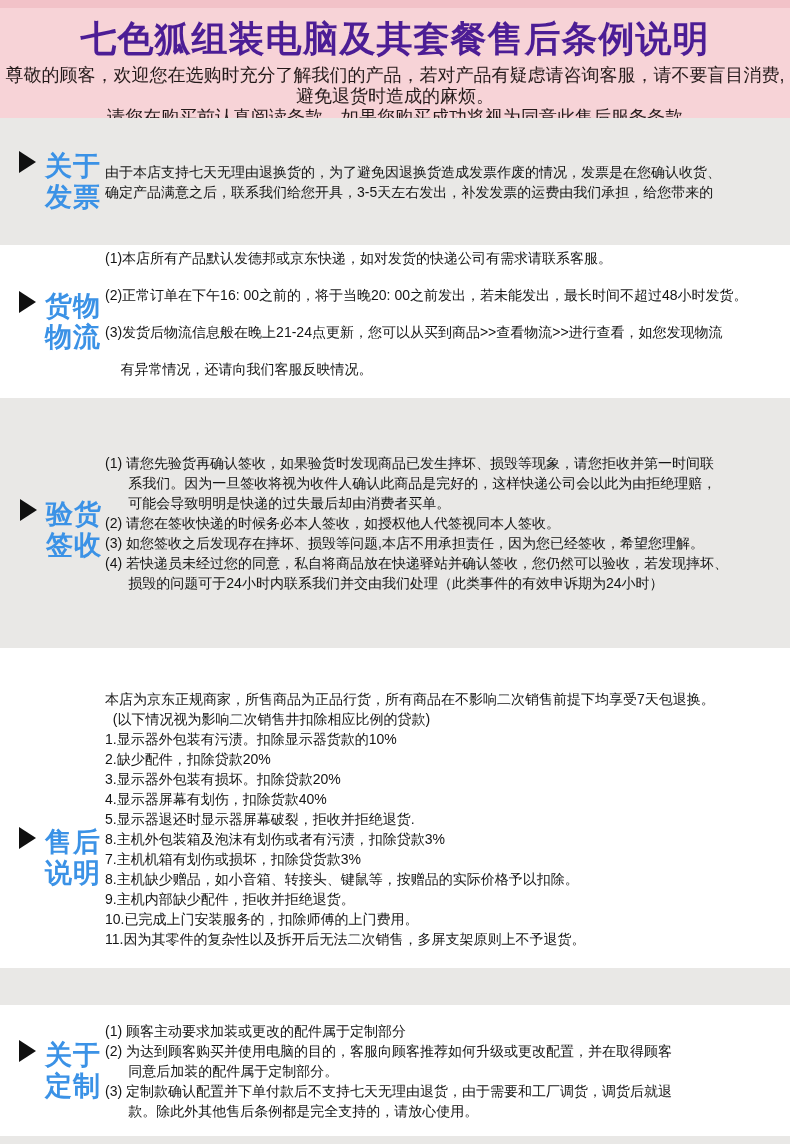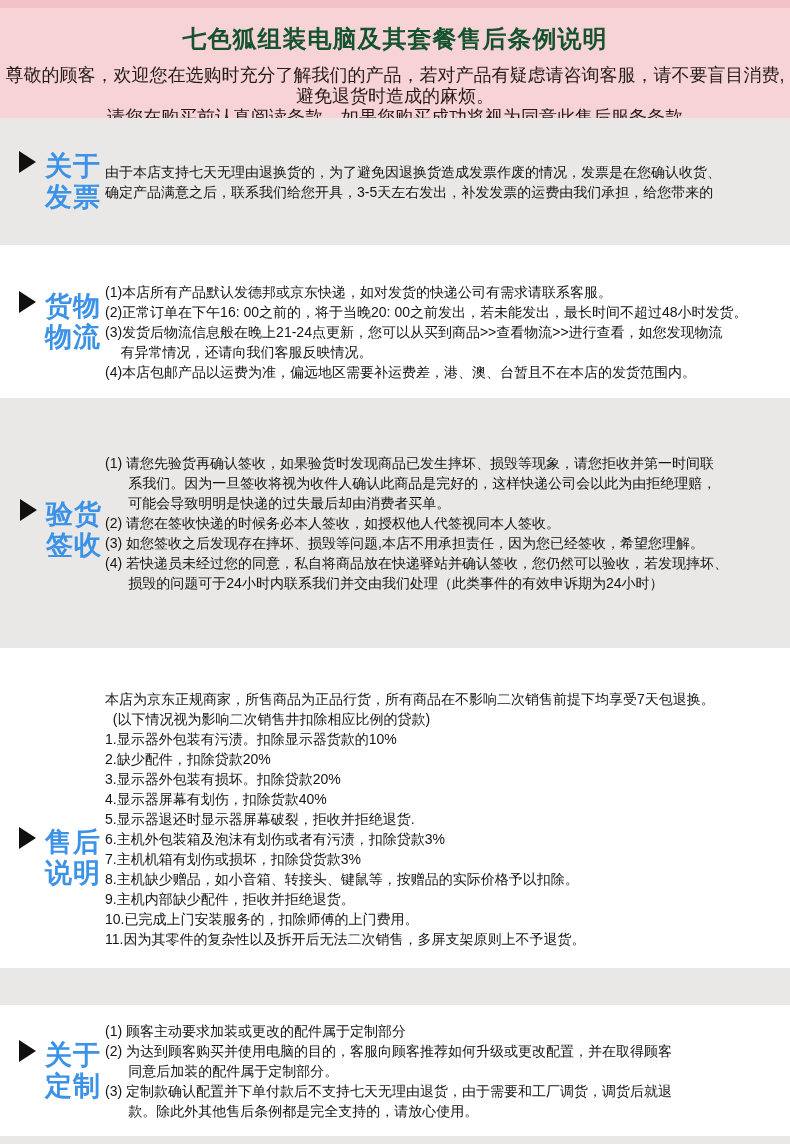--- a/index.html
+++ b/index.html
@@ -16,22 +16,22 @@
   
   .header{
     height:118px;flex:0 0 118px;box-sizing:border-box;
     background:#f7d3d7;
     border-top:8px solid #f2c2c8;
     text-align:center;
     padding-top:9px;
   }
   .title{
     margin:0;
-    font-size:24px;line-height:44px;
-    font-weight:bold;color:#14532d;letter-spacing:1px;
+    font-size:36px;line-height:44px;
+    font-weight:bold;color:#4c1d95;letter-spacing:1px;
   }
   .subtitle{
     margin-top:4px;
     font-size:18px;line-height:21px;
     font-weight:400;color:#241a1a;
   }
 
   
   section{display:flex;align-items:center;box-sizing:border-box;}
   .s-gray{background:#e9e8e6;}
@@ -62,21 +62,21 @@
   }
   .body-col{
     flex:1;box-sizing:border-box;
     display:flex;flex-direction:column;justify-content:center;
     font-size:14px;line-height:20px;font-weight:500;color:#141414;
     padding-right:18px;
   }
   .line{white-space:pre;}
 
   
-  .s2 .body-col{padding-top:20px;}
+  .s2 .body-col{padding-top:20px;gap:17px;}
   .s3 .label-col{margin-top:14px;padding-left:20px;}
   .s4 .body-col{padding-top:22px;}
   .s4 .label-col{margin-top:100px;}
 </style>
 </head>
 <body>
 
 <div class="page">
 
   <div class="header">
@@ -146,21 +146,21 @@
       </div>
     </div>
     <div class="body-col">
         <div class="line">本店为京东正规商家，所售商品为正品行货，所有商品在不影响二次销售前提下均享受7天包退换。</div>
         <div class="line">  (以下情况视为影响二次销售井扣除相应比例的贷款)</div>
         <div class="line">1.显示器外包装有污渍。扣除显示器货款的10%</div>
         <div class="line">2.缺少配件，扣除贷款20%</div>
         <div class="line">3.显示器外包装有损坏。扣除贷款20%</div>
         <div class="line">4.显示器屏幕有划伤，扣除货款40%</div>
         <div class="line">5.显示器退还时显示器屏幕破裂，拒收并拒绝退货.</div>
-        <div class="line">6.主机外包装箱及泡沫有划伤或者有污渍，扣除贷款3%</div>
+        <div class="line">8.主机外包装箱及泡沫有划伤或者有污渍，扣除贷款3%</div>
         <div class="line">7.主机机箱有划伤或损坏，扣除贷货款3%</div>
         <div class="line">8.主机缺少赠品，如小音箱、转接头、键鼠等，按赠品的实际价格予以扣除。</div>
         <div class="line">9.主机内部缺少配件，拒收并拒绝退货。</div>
         <div class="line">10.已完成上门安装服务的，扣除师傅的上门费用。</div>
         <div class="line">11.因为其零件的复杂性以及拆开后无法二次销售，多屏支架原则上不予退货。</div>
       </div>
   </section>
 
   <div class="gap"></div>
 

